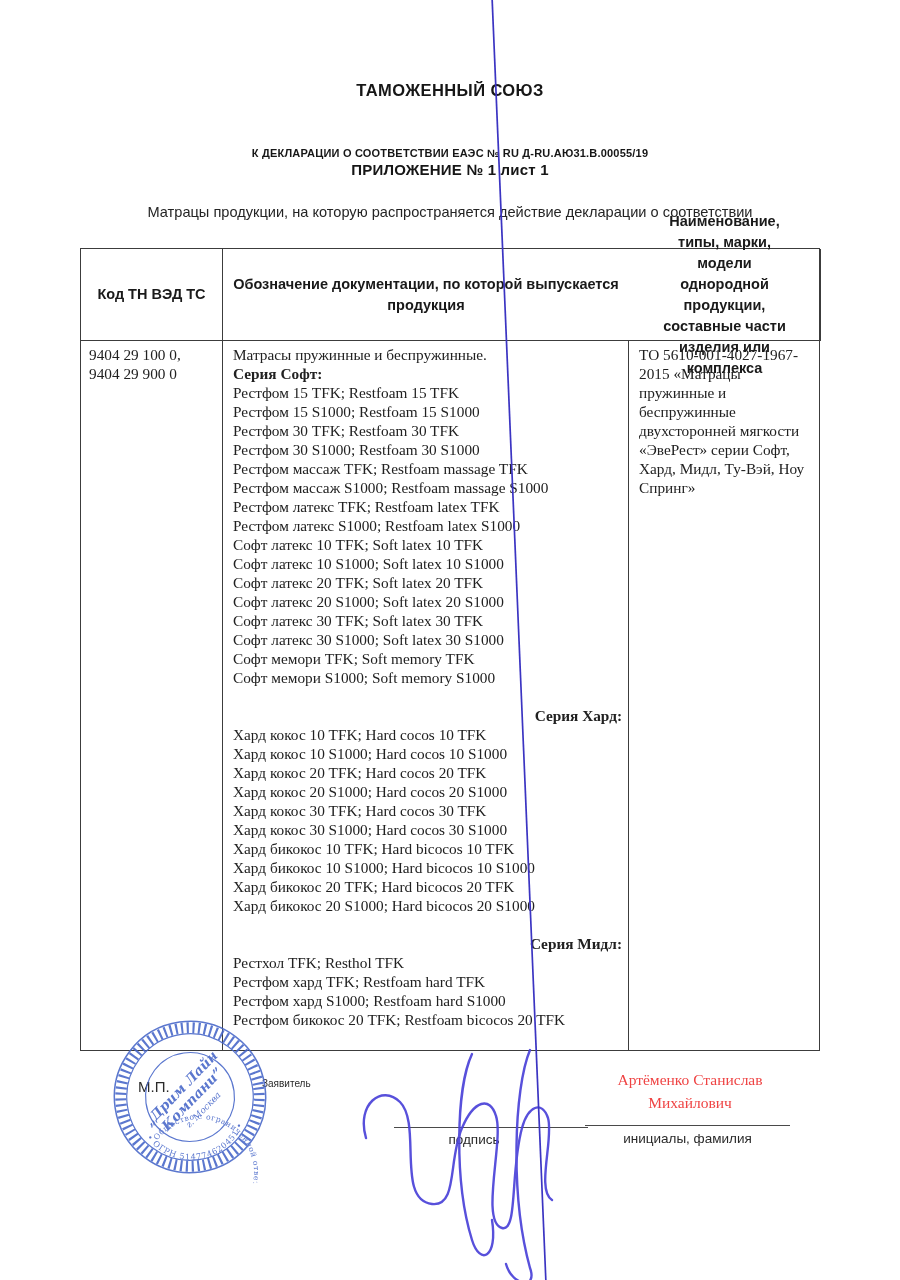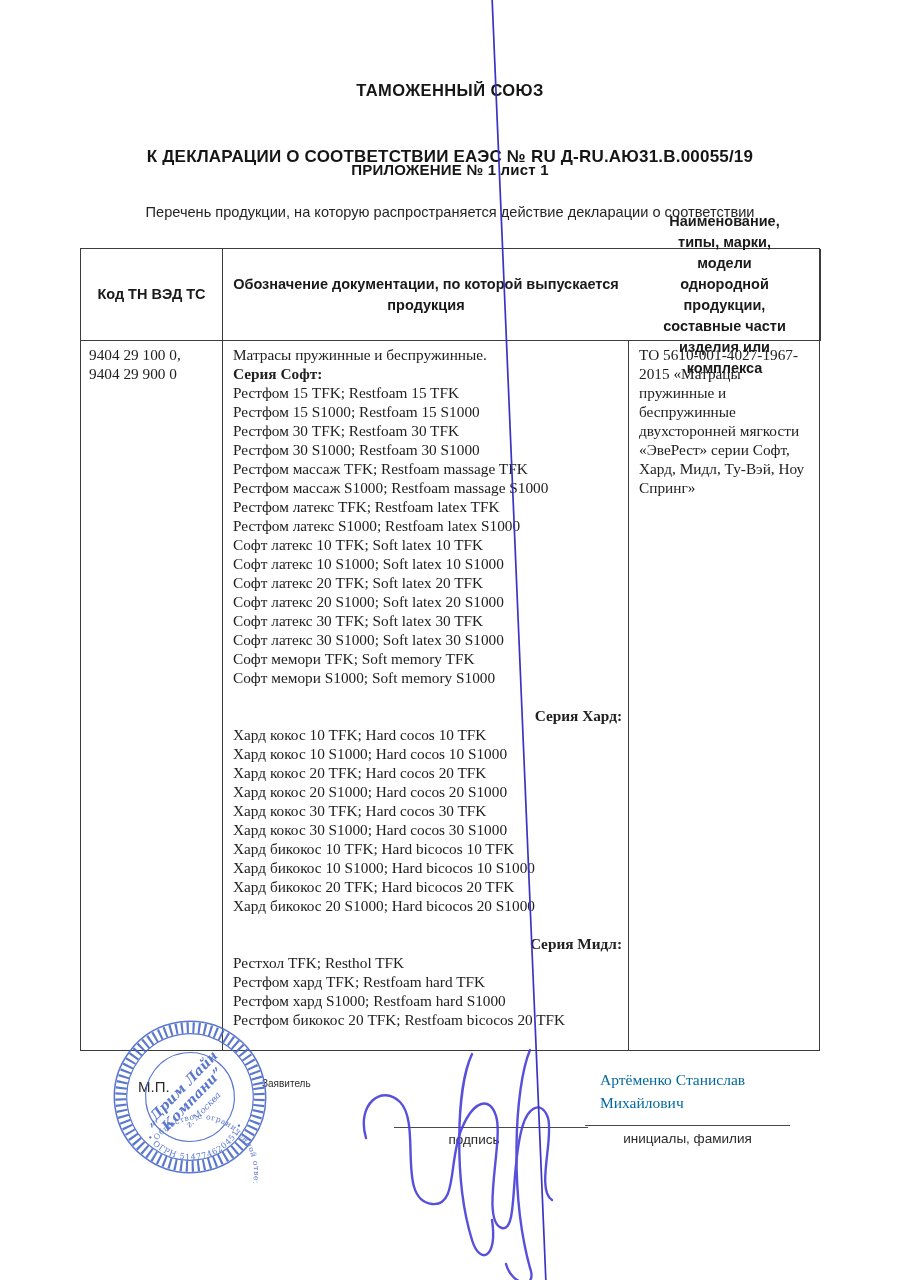--- a/index.html
+++ b/index.html
@@ -4,21 +4,21 @@
 <style>
   html,body{margin:0;padding:0;background:#9a9a9a;}
   .page{
     position:relative;width:900px;height:1280px;background:#ffffff;
     overflow:hidden;font-family:"Liberation Sans",sans-serif;color:#1c1c1c;
   }
   
   .hdr{position:absolute;left:0;width:900px;text-align:center;font-weight:bold;color:#161616;}
   .hdr1{top:81px;font-size:16.5px;letter-spacing:.4px;}
   .hdr2{top:131px;font-size:15px;letter-spacing:.2px;margin-top:30px;}
-  .hdr3{top:147px;font-size:17px;letter-spacing:.2px;}
+  .hdr3{top:147px;font-size:11px;letter-spacing:.2px;}
   .subtitle{position:absolute;top:204px;left:10px;width:880px;text-align:center;
     font-size:14.6px;font-weight:normal;color:#242424;}
   
   .tbl{
     position:absolute;left:80px;top:248px;width:740px;height:803px;
     border:1.6px solid #3c3c3c;box-sizing:border-box;
     display:grid;grid-template-columns:142px 406px 192px;grid-template-rows:92px 1fr;
     background:transparent;
   }
   .cell{box-sizing:border-box;border-right:1.3px solid #3c3c3c;}
@@ -32,39 +32,39 @@
   .codes{padding:4px 4px 0 8px;}
   .products{padding:4px 6px 0 10px;}
   .docs{padding:4px 10px 0 10px;}
   .sec-title{font-weight:bold;}
   .gap{margin-top:19px;text-align:right;}
   
   .mp{position:absolute;left:138px;top:1078px;font-size:15px;color:#2a2a2a;}
   .applicant{position:absolute;left:262px;top:1078px;font-size:10px;color:#2a2a2a;}
   .sig-line{position:absolute;left:394px;top:1127px;width:194px;border-top:1.4px solid #4a4a4a;}
   .sig-caption{position:absolute;left:394px;top:1132px;width:160px;text-align:center;font-size:13.5px;color:#2a2a2a;}
-  .name{position:absolute;left:600px;top:1068px;width:180px;text-align:left;
-    font-family:"Liberation Serif","DejaVu Serif",serif;font-size:15.5px;line-height:23px;color:#0369a1;}
+  .name{position:absolute;left:600px;top:1068px;width:180px;text-align:center;
+    font-family:"Liberation Serif","DejaVu Serif",serif;font-size:15.5px;line-height:23px;color:#ef4444;}
   .name-line{position:absolute;left:585px;top:1125px;width:205px;border-top:1.4px solid #4a4a4a;}
   .name-caption{position:absolute;left:585px;top:1131px;width:205px;text-align:center;font-size:13.5px;color:#2a2a2a;}
   
   .stamp{position:absolute;left:96px;top:1003px;width:188px;height:188px;transform:rotate(-8deg);opacity:.88;z-index:4;}
   .signature{position:absolute;left:352px;top:1040px;width:250px;height:250px;opacity:.92;z-index:5;}
   .penline{position:absolute;left:0;top:0;width:900px;height:1280px;z-index:6;pointer-events:none;}
   .stamp text{font-family:"DejaVu Serif","Liberation Serif",serif;}
 </style>
 </head>
 <body>
 
 <div class="page" style="--stamp: #4565c8; --pen: #3b34c2; --sig: #4a42d8;">
 
   <div class="hdr hdr1">ТАМОЖЕННЫЙ СОЮЗ</div>
   <div class="hdr hdr2">ПРИЛОЖЕНИЕ № 1 лист 1</div>
   <div class="hdr hdr3">К ДЕКЛАРАЦИИ О СООТВЕТСТВИИ ЕАЭС № RU Д-RU.АЮ31.В.00055/19</div>
-  <div class="subtitle">Перечень продукции, на которую распространяется действие декларации о соответствии</div>
+  <div class="subtitle">Матрацы продукции, на которую распространяется действие декларации о соответствии</div>
 
   <div class="tbl">
     <div class="cell hrow h1">Код ТН ВЭД ТС</div>
     <div class="cell hrow h3 lastcol">Обозначение документации, по которой выпускается продукция</div>
     <div class="cell hrow h2">Наименование, типы, марки, модели однородной продукции, составные части изделия или комплекса</div>
 
     <div class="cell body codes">
         <div>9404 29 100 0,</div>
         <div>9404 29 900 0</div>
       </div>

